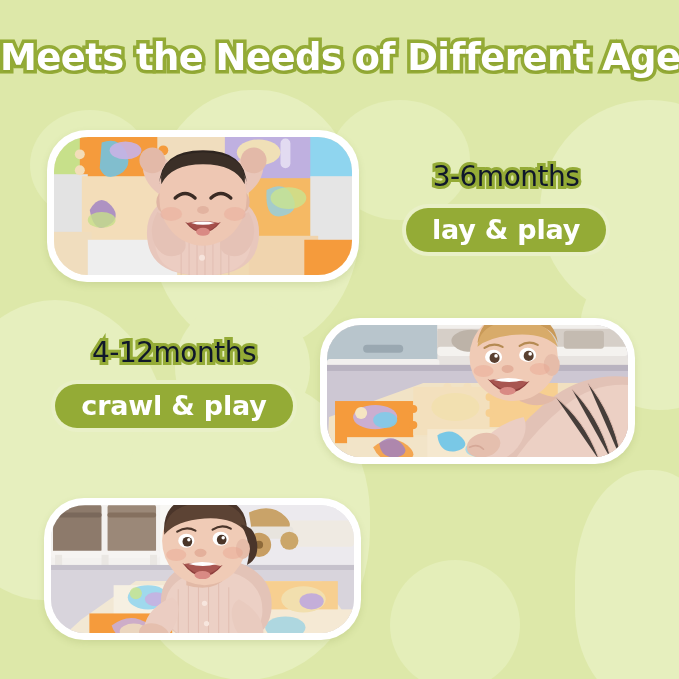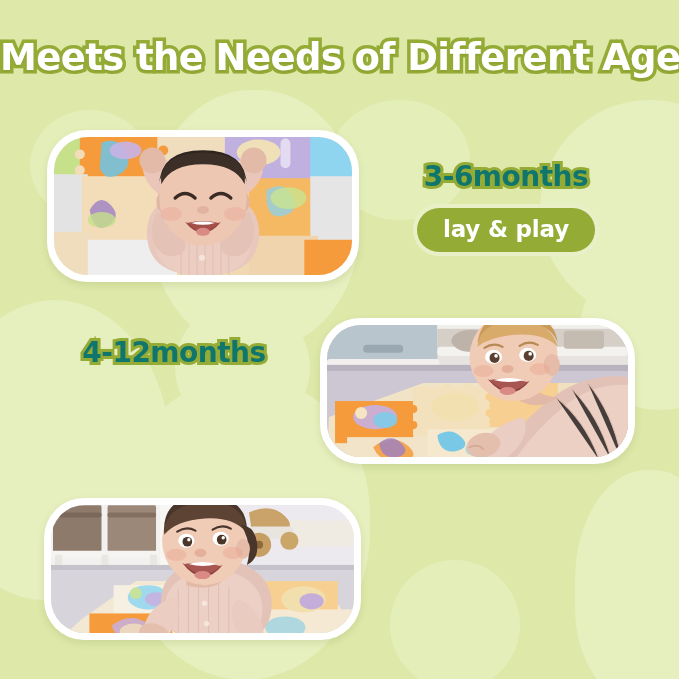--- a/index.html
+++ b/index.html
@@ -79,41 +79,41 @@
     position: absolute;
     text-align: center;
     z-index: 6;
   }
   #caption-1 { left: 380px; top: 160px; width: 252px; }
   #caption-2 { left: 48px;  top: 336px; width: 252px; }
   #caption-3 { left: 380px; top: 524px; width: 252px; }
 
   .age {
     font-family: "DejaVu Sans", sans-serif;
-    font-weight: 700;
+    font-weight: 400;
     font-size: 28px;
     line-height: 34px;
     letter-spacing: -0.5px;
-    color: #0f766e;
+    color: #0f172a;
     -webkit-text-stroke: 6px #94ab36;
     paint-order: stroke fill;
     white-space: nowrap;
     display: inline-block;
   }
 
   .pill {
     display: inline-block;
     margin-top: 14px;
     background: #94ab36;
     color: #ffffff;
     border-radius: 24px;
     padding: 8px 26px 9px;
     font-family: "DejaVu Sans", sans-serif;
     font-weight: 700;
-    font-size: 23px;
+    font-size: 27px;
     line-height: 27px;
     letter-spacing: -0.2px;
     white-space: nowrap;
     box-shadow: 0 0 0 4px #e9f0c7;
   }
 </style>
 </head>
 <body>
 
 <div id="poster">
@@ -309,20 +309,21 @@
         <path d="M166 59 q16 4 30 0 q-16 -4 -30 0 z" fill="#ffffff"></path>
         <ellipse cx="180" cy="70" rx="8" ry="4" fill="#d98a84"></ellipse>
         <ellipse cx="156" cy="50" rx="10" ry="6" fill="#e8a18c" opacity=".4"></ellipse>
         <ellipse cx="212" cy="48" rx="10" ry="6" fill="#e8a18c" opacity=".4"></ellipse>
       </svg>
     </div>
   </div>
 
   <div class="caption" id="caption-2">
     <div><span class="age">4-12months</span></div>
+    <div><span class="pill">crawl &amp; play</span></div>
   </div>
 
   <div class="card" id="card-3">
     <div class="photo">
       <svg viewBox="0 0 300 140" preserveAspectRatio="xMidYMid slice" role="img">
         <rect width="300" height="140" fill="#e8e6ea"></rect>
 
         <rect x="0" y="0" width="300" height="78" fill="#eceaee"></rect>
         <rect x="96" y="0" width="78" height="66" fill="#f8f7f4"></rect>
         <rect x="230" y="22" width="70" height="26" rx="4" fill="#efeae2"></rect>

